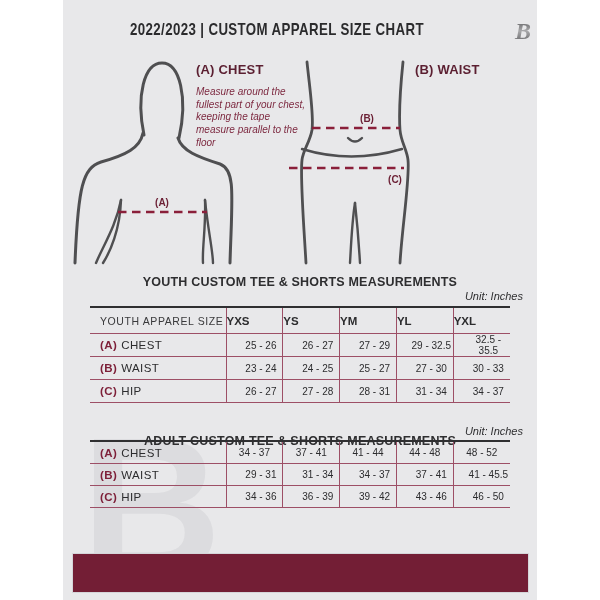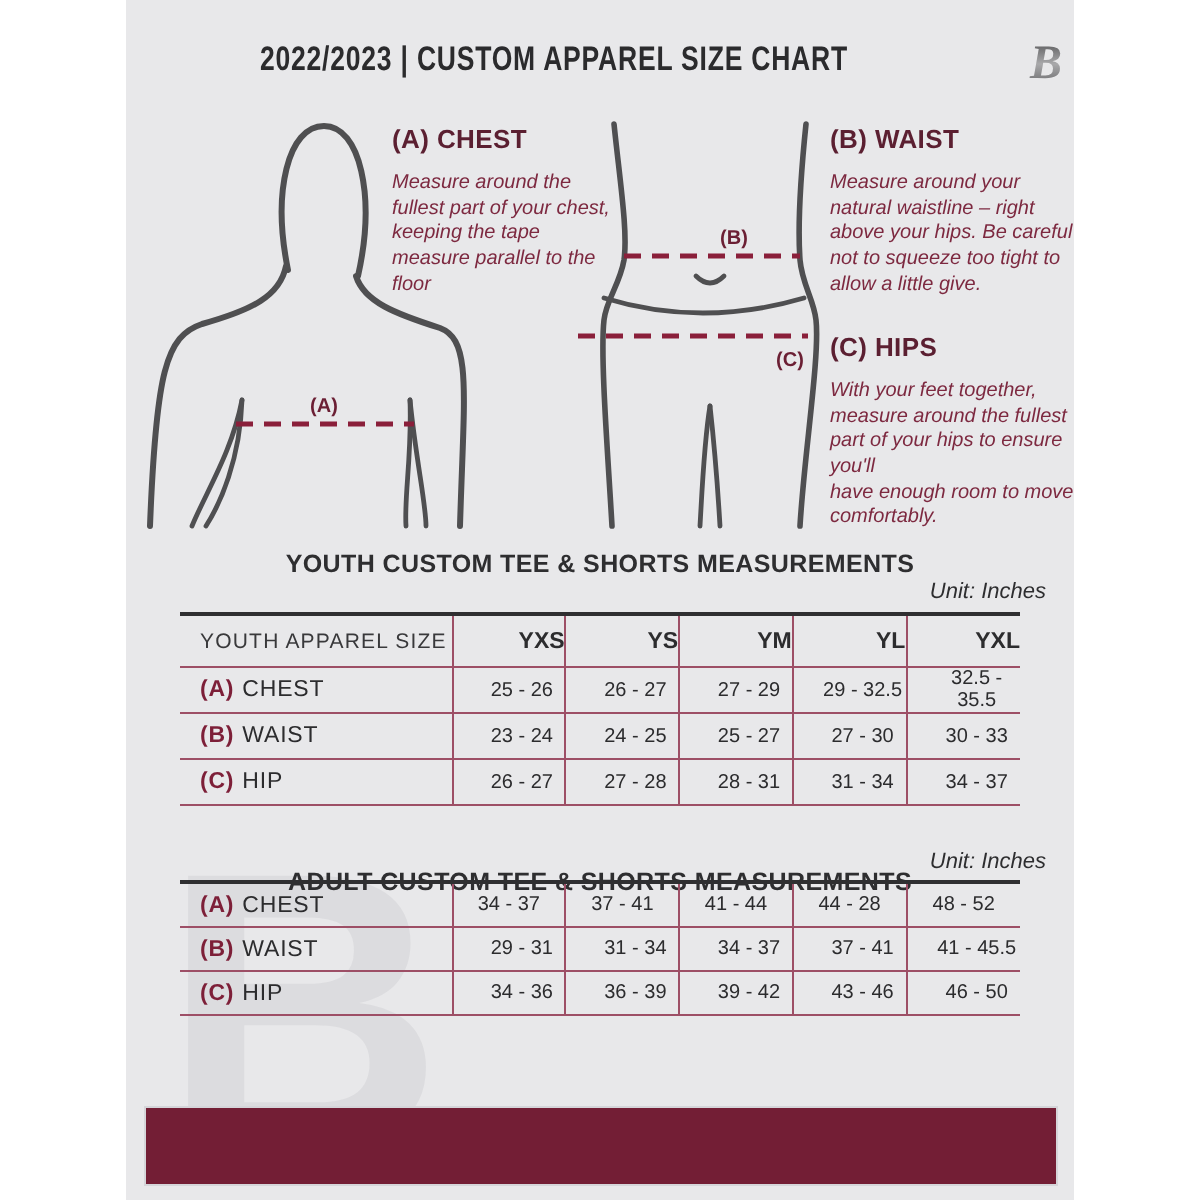--- a/index.html
+++ b/index.html
@@ -49,21 +49,21 @@
   .t-adult-title{top:410px;margin-top:24px;} .t-adult-unit{top:425px;}
   table.size-table{
     position:absolute;left:27px;width:420px;border-collapse:collapse;
     table-layout:fixed;z-index:1;
     border-top:2.2px solid #2F2F31;border-bottom:1.5px solid #9D4F66;
   }
   .tbl-youth{top:306px;} .tbl-adult{top:440px;}
   .size-table td{padding:0;}
   .size-table tr+tr td{border-top:1.5px solid #9D4F66;padding-left:13px;}
   .size-table td+td{border-left:1.5px solid #9D4F66;}
-  .size-table tr.head td{height:25px;font-weight:bold;font-size:11.5px;text-align:right;color:#2C2C2E;}
+  .size-table tr.head td{height:25px;font-weight:bold;font-size:11.5px;text-align:left;color:#2C2C2E;}
   .size-table tr.head td.col0{
     font-weight:normal;font-size:10.5px;text-align:left;padding-left:10px;
     letter-spacing:.6px;color:#39393B;
   }
   .tbl-youth tr.data td{height:22px;}
   .tbl-adult tr.data td{height:21px;}
   .size-table tr.data td{font-size:10px;text-align:center;color:#2C2C2E;}
   .size-table tr.data td.col0{text-align:left;padding-left:10px;font-size:11.5px;letter-spacing:.4px;}
   .row-key{color:#7D1F38;font-weight:bold;margin-right:4px;}
   .row-label{color:#2C2C2E;}
@@ -132,26 +132,20 @@
     <line x1="6" y1="112" x2="121" y2="112" stroke="#8A1F3A" stroke-width="2.6" stroke-dasharray="8.5 5.5"></line>
     <text x="112" y="127" text-anchor="middle" font-size="10" font-weight="bold" fill="#6B1F34">(C)</text>
   </svg>
 
   <div class="note note-chest">
     <h3>(A) CHEST</h3>
     <p>Measure around the fullest part of your chest, keeping the tape measure parallel to the floor</p>
   </div>
   <div class="note note-waist">
     <h3>(B) WAIST</h3>
-    <p>Measure around your natural waistline – right above your hips. Be careful not to squeeze too tight to allow a little give.</p>
-  </div>
-  <div class="note note-hips">
-    <h3>(C) HIPS</h3>
-    <p>With your feet together, measure around the fullest part of your hips to ensure you'll
-have enough room to move comfortably.</p>
   </div>
 
   <div class="sec-title t-youth-title">YOUTH CUSTOM TEE &amp; SHORTS MEASUREMENTS</div>
   <div class="sec-unit t-youth-unit">Unit: Inches</div>
   <table class="size-table tbl-youth">
     <colgroup>
         <col style="width:136px">
         <col>
         <col>
         <col>
@@ -212,21 +206,21 @@
         <col>
       </colgroup>
     <tbody>
     <tr class="data">
       <td class="col0">
         <span class="row-key">(A)</span><span class="row-label">CHEST</span>
       </td>
       <td>34 - 37</td>
       <td>37 - 41</td>
       <td>41 - 44</td>
-      <td>44 - 28</td>
+      <td>44 - 48</td>
       <td>48 - 52</td>
     </tr>
     <tr class="data">
       <td class="col0">
         <span class="row-key">(B)</span><span class="row-label">WAIST</span>
       </td>
       <td>29 - 31</td>
       <td>31 - 34</td>
       <td>34 - 37</td>
       <td>37 - 41</td>

